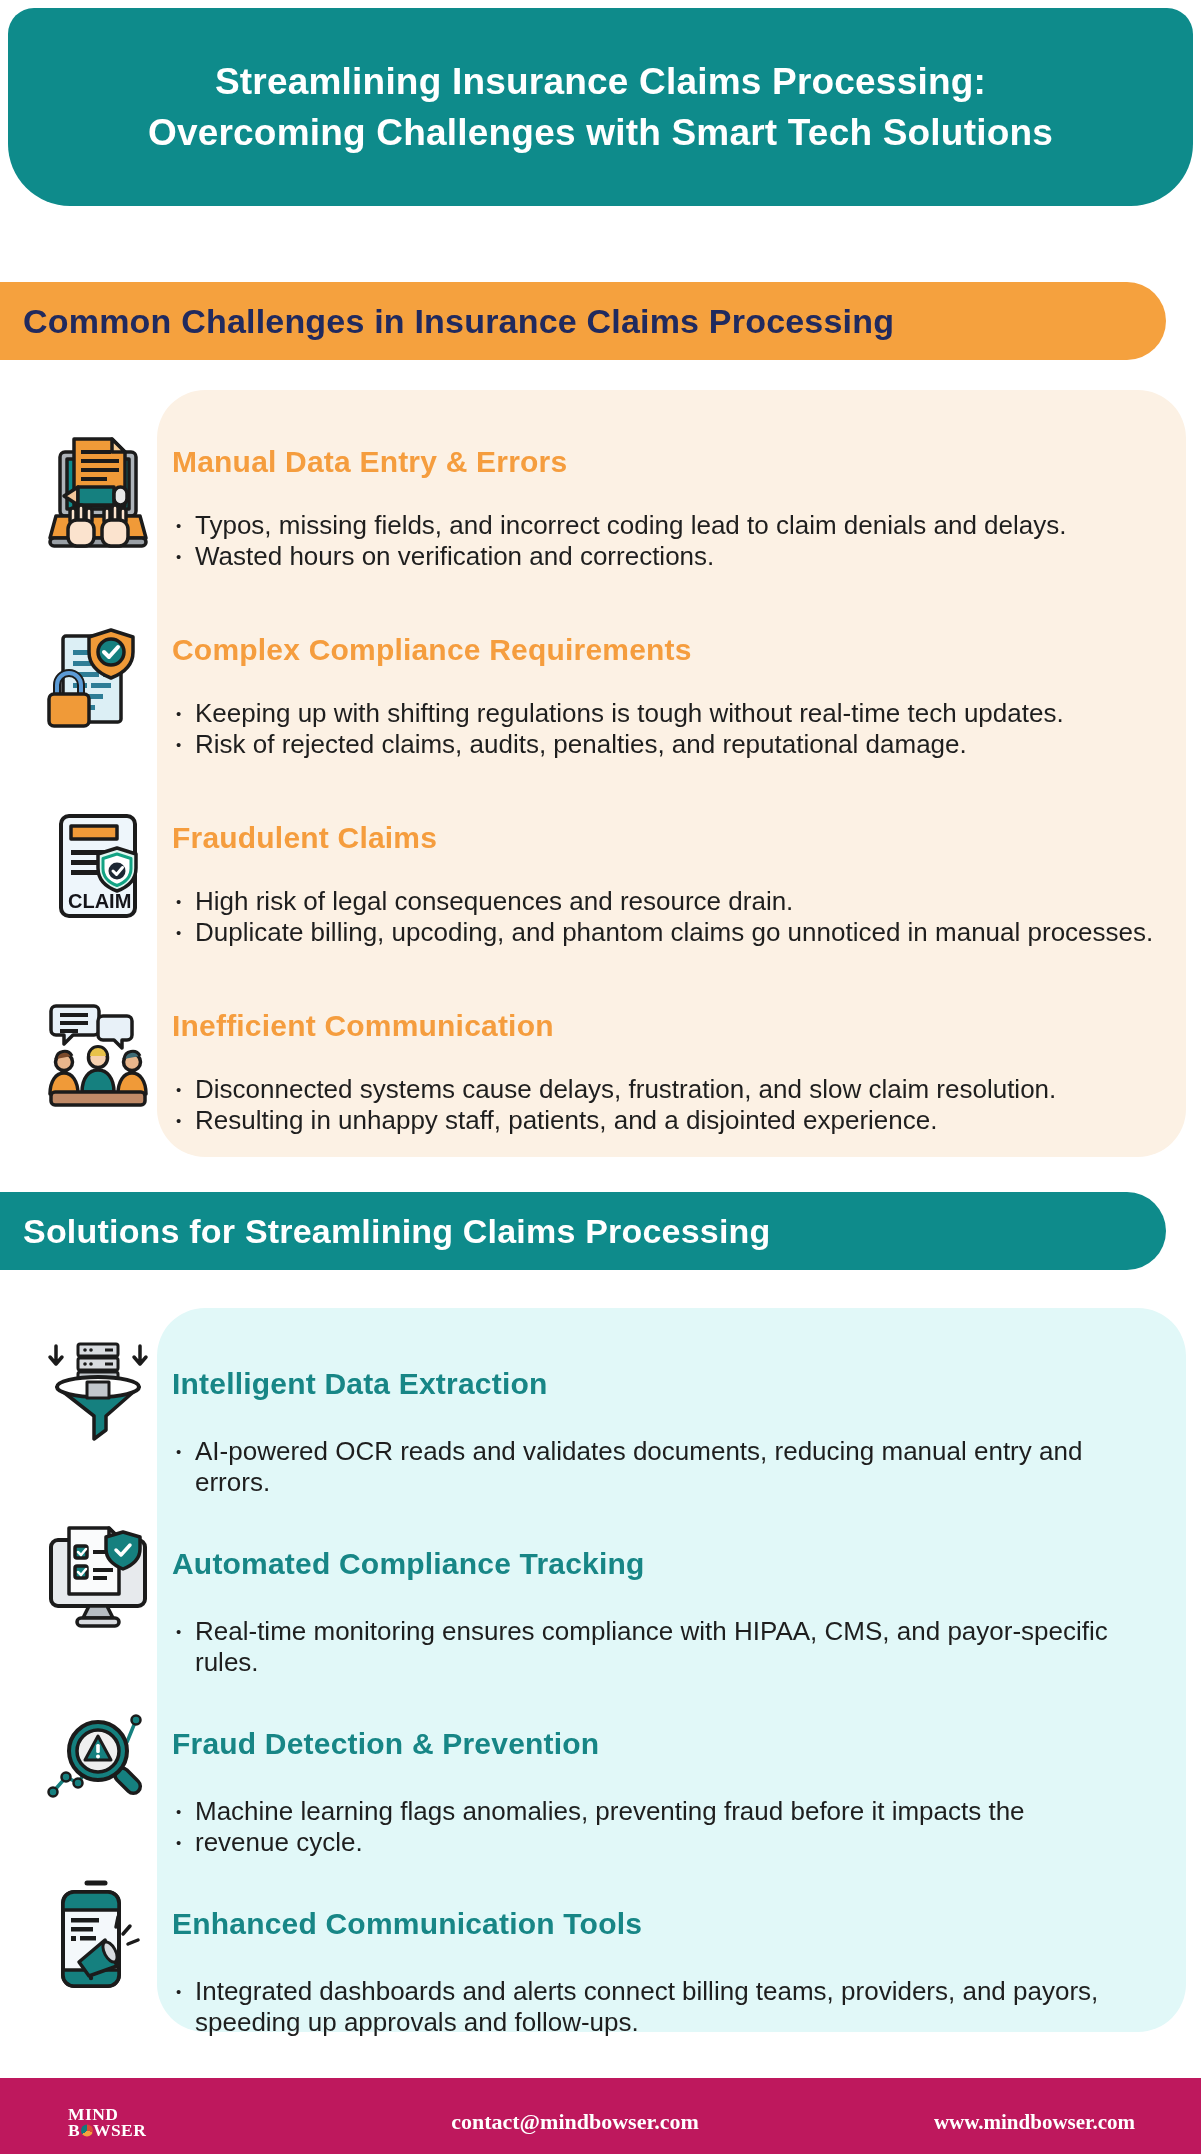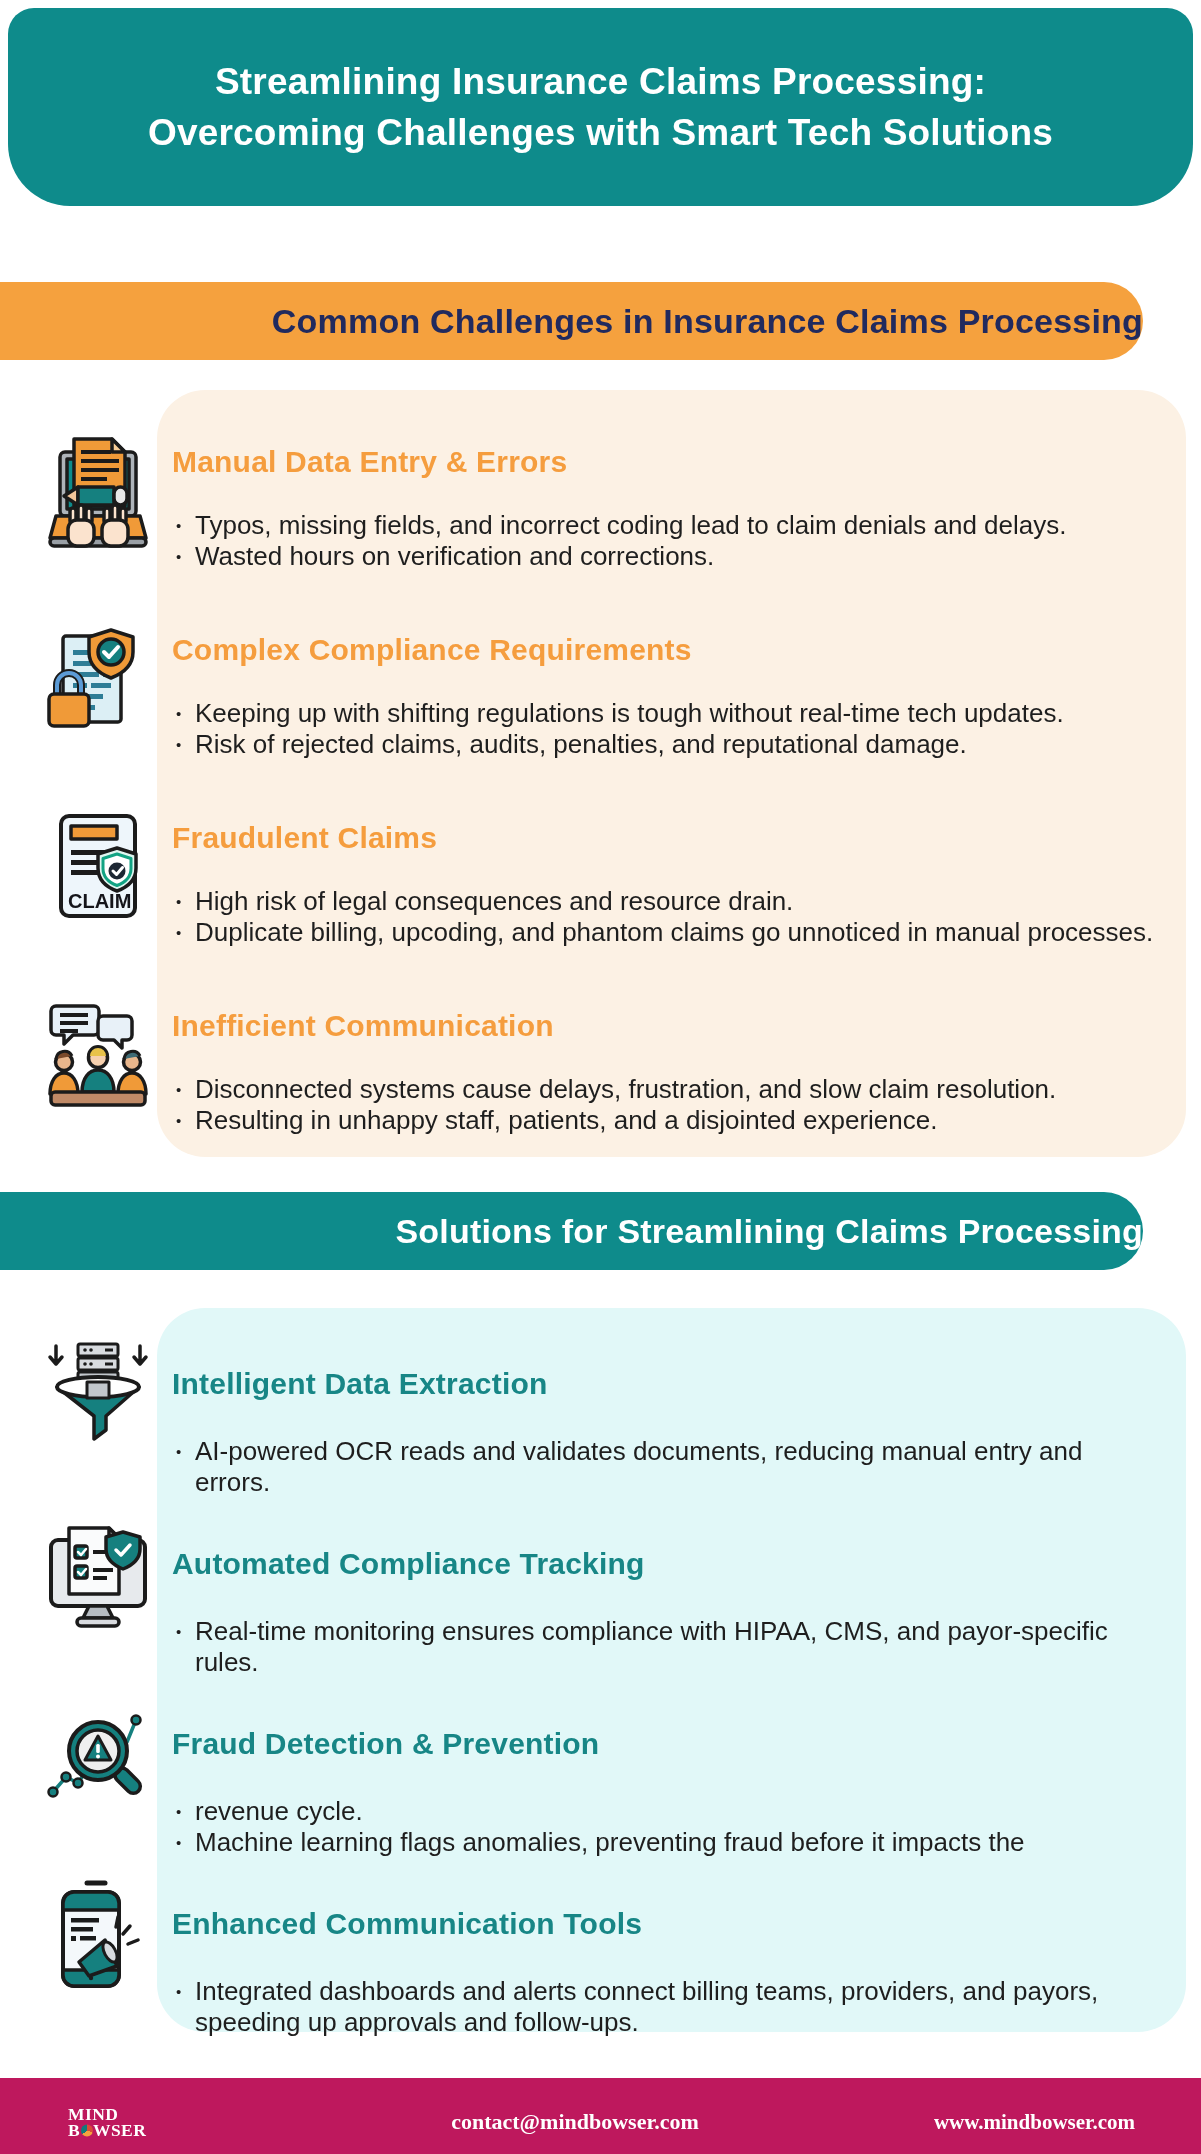--- a/index.html
+++ b/index.html
@@ -9,22 +9,23 @@
   .header-banner {
     position:absolute; left:8px; top:8px; width:1185px; height:198px;
     background:#0E8B8B; border-radius:26px 26px 62px 62px;
     display:flex; flex-direction:column; align-items:center; justify-content:center;
   }
   .header-title { color:#ffffff; font-size:37px; font-weight:bold; line-height:51px; text-align:left; letter-spacing:0.2px; }
 
   
   .section-banner {
     position:absolute; left:0; width:1143px; height:78px;
-    display:flex; align-items:center; justify-content:flex-end;
+    display:flex; align-items:center; justify-content:flex-start;
     border-radius:0 39px 39px 0;
+    padding-left:23px;
   }
   .banner-challenges { top:282px; background:#F5A13E; }
   .banner-solutions  { top:1192px; background:#0E8B8B; }
   .section-banner .txt { font-size:34px; font-weight:bold; letter-spacing:0.2px; }
   .banner-challenges .txt { color:#212A5E; }
   .banner-solutions  .txt { color:#ffffff; }
 
   
   .card { position:absolute; left:157px; width:1029px; border-radius:48px; }
   .card-challenges { top:390px; height:767px; background:#FCF1E4; }
@@ -294,22 +295,22 @@
             <circle cx="55" cy="51" r="29" fill="#15807F" stroke-width="4"></circle>
             <circle cx="55" cy="51" r="21" fill="#EFEFEF" stroke-width="3.5"></circle>
             <path d="M55 36 L68 60 H42 Z" fill="#15807F" stroke-width="3"></path>
             <rect x="53.2" y="44" width="3.6" height="9" rx="1.5" fill="#ffffff" stroke="none"></rect>
             <circle cx="55" cy="56.5" r="2" fill="#ffffff" stroke="none"></circle>
           </g>
         </svg>
       </span>
       <h2 class="item-title">Fraud Detection &amp; Prevention</h2>
       <ul class="bullets">
+        <li>Machine learning flags anomalies, preventing fraud before it impacts the</li>
         <li>revenue cycle.</li>
-        <li>Machine learning flags anomalies, preventing fraud before it impacts the</li>
       </ul>
     </div>
 
     <div class="item item-solution">
       <span class="item-icon">
         <svg viewBox="0 0 110 120" width="112" height="120">
           <g stroke="#1b1b1b" stroke-width="4" stroke-linejoin="round" stroke-linecap="round">
             <path d="M44 3 h18" stroke-width="5"></path>
             <rect x="20" y="12" width="56" height="94" rx="11" fill="#F4F8FB"></rect>
             <path d="M20 30 v-7 a11 11 0 0 1 11 -11 h34 a11 11 0 0 1 11 11 v7 z" fill="#15807F" stroke-width="3.5"></path>

